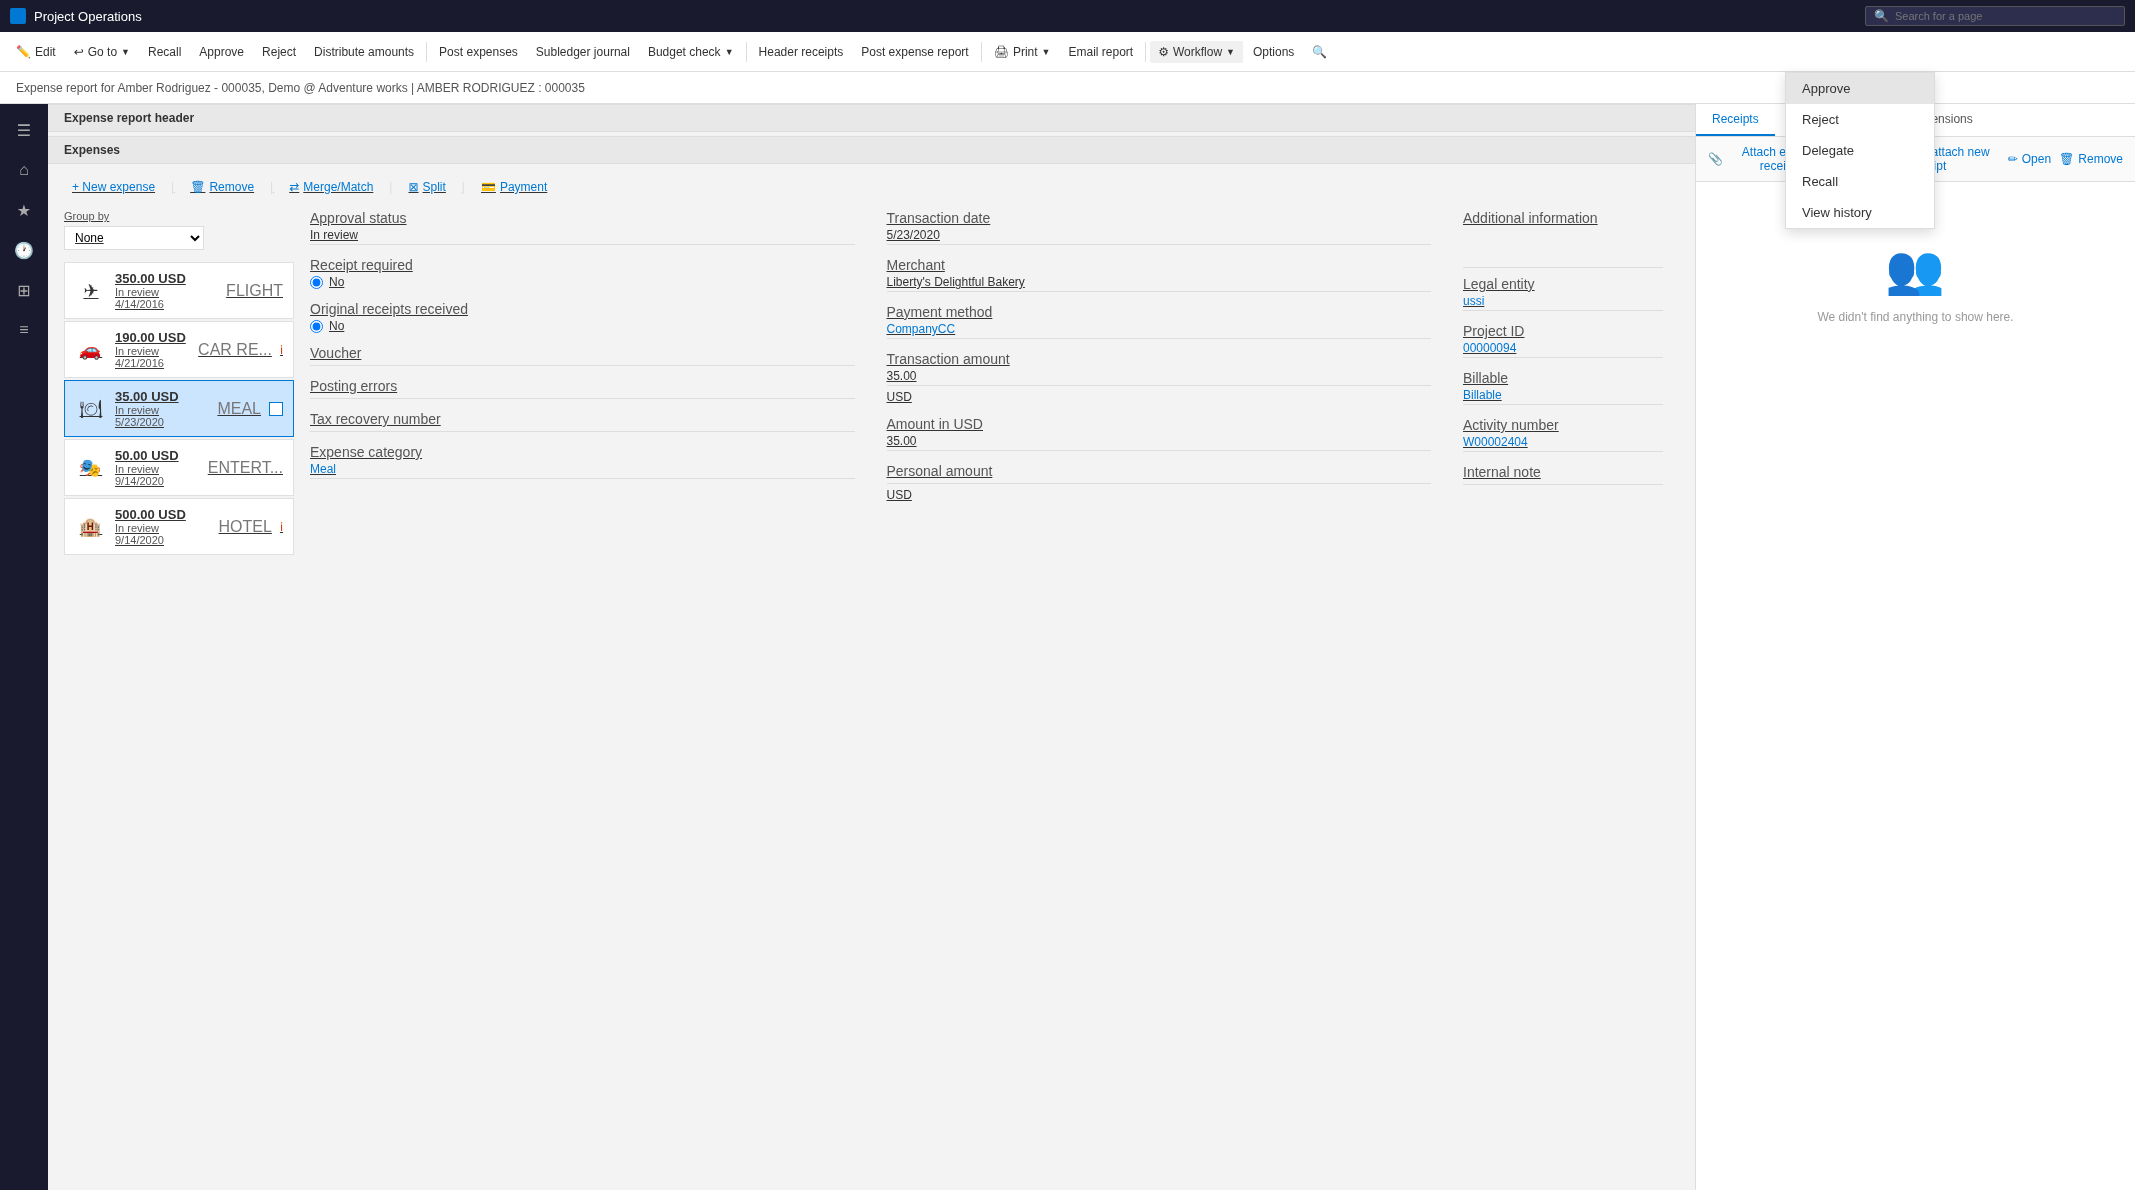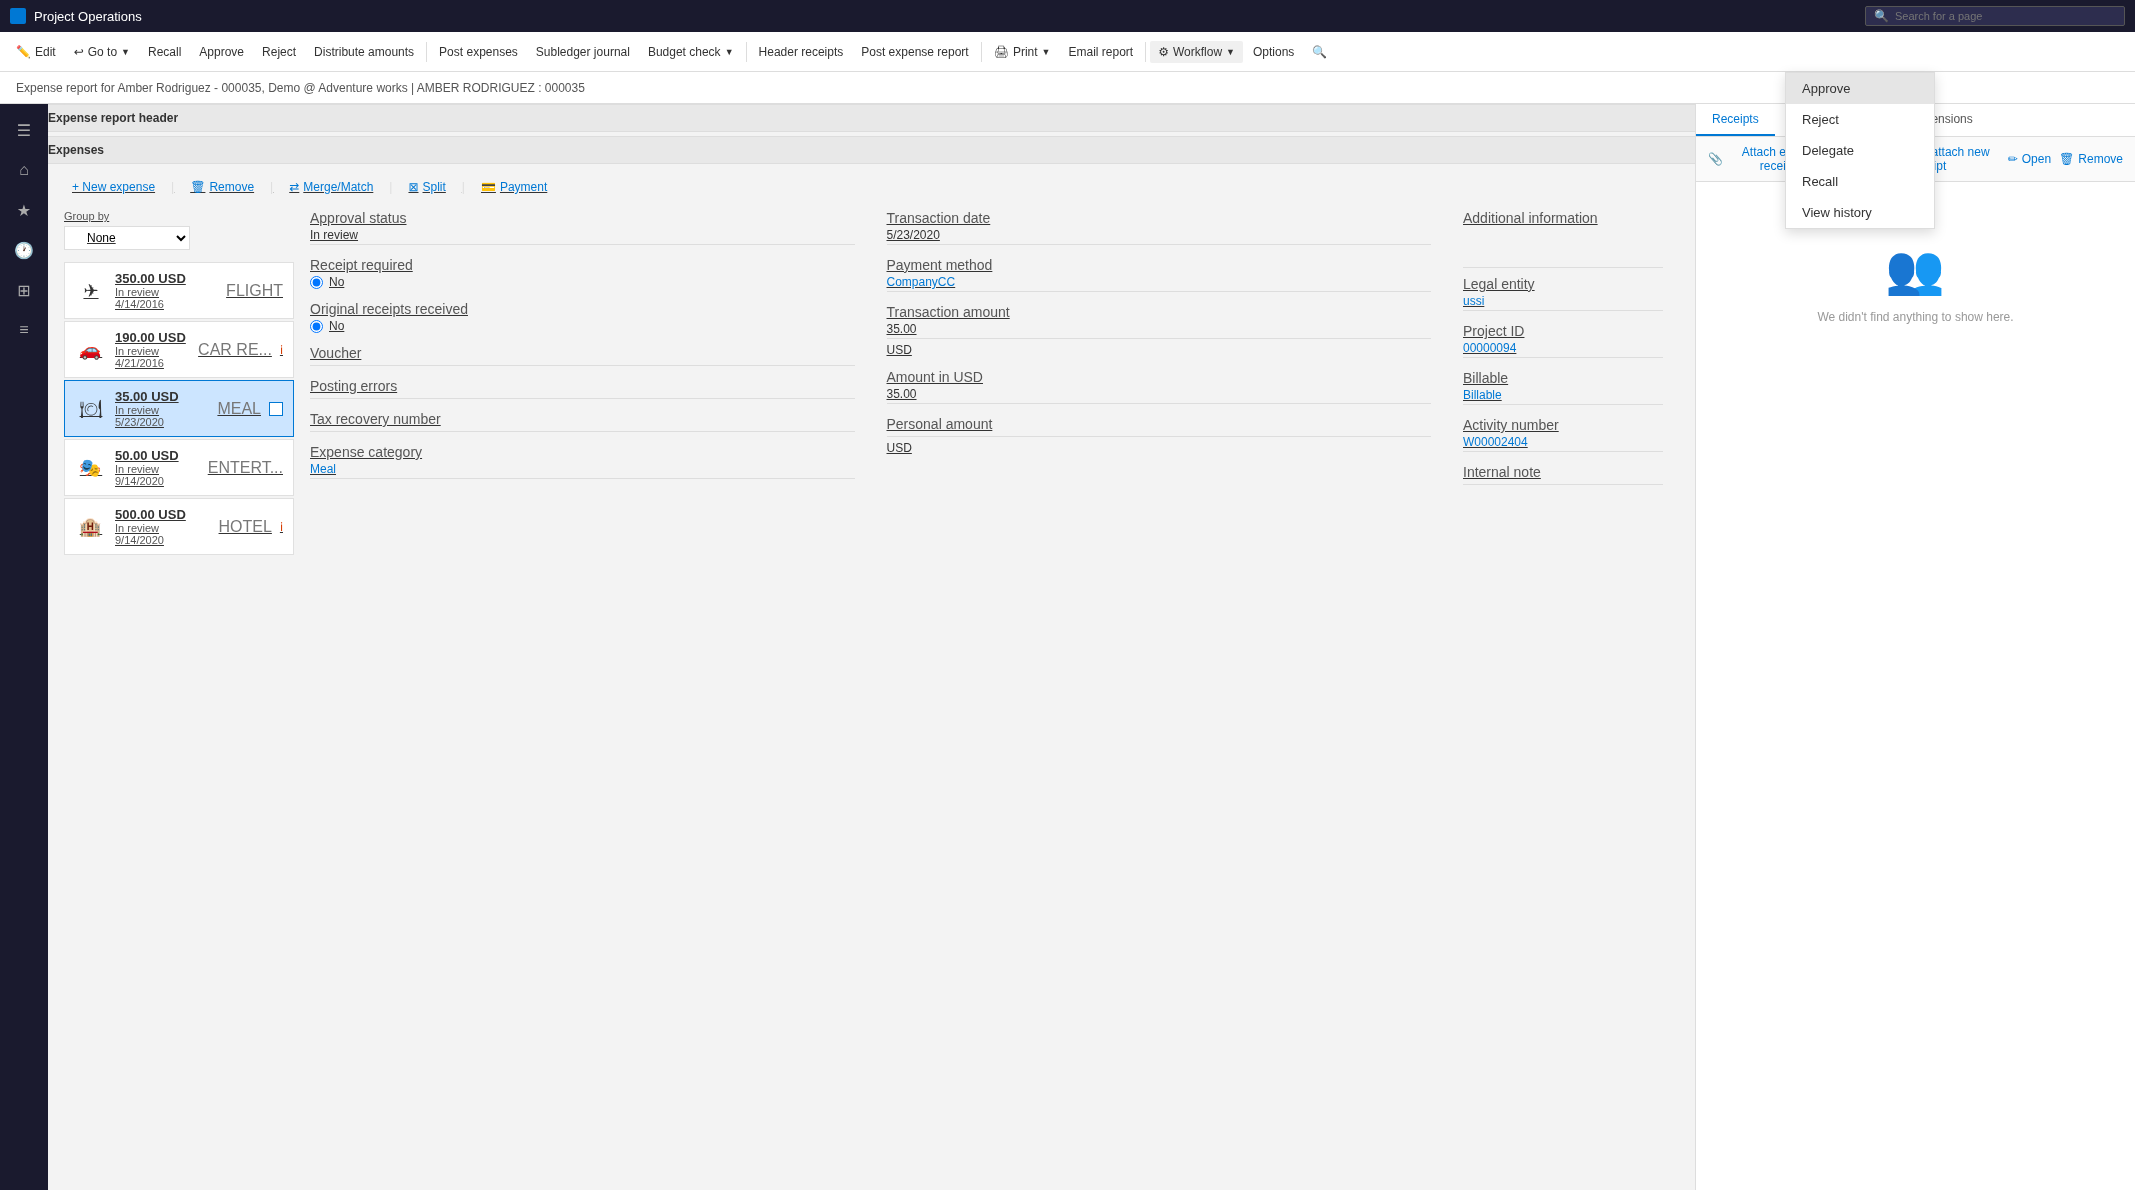--- a/index.html
+++ b/index.html
@@ -48,39 +48,39 @@
     .nav-icon {
       width: 36px; height: 36px; display: flex; align-items: center; justify-content: center;
       color: #aaa; cursor: pointer; border-radius: 2px; font-size: 16px;
     }
 
     
     .content-area { flex: 1; overflow-y: auto; padding: 0; background: #f3f3f3; }
 
     
     .section-header {
-      background: #e8e8e8; padding: 6px 0; font-weight: 600; font-size: 12px;
+      background: #e8e8e8; padding: 6px 16px; font-weight: 600; font-size: 12px;
       color: #333; border-bottom: 1px solid #ddd; border-top: 1px solid #ddd;
     }
 
     
     .expenses-section { padding: 12px 16px; text-decoration: underline; }
     .expenses-toolbar {
       display: flex; align-items: center; gap: 8px; margin-bottom: 12px;
     }
     .exp-btn {
       display: flex; align-items: center; gap: 4px; padding: 4px 8px;
       background: transparent; border: none; cursor: pointer; color: #0078d4; font-size: 12px;
     }
 
     .group-by { display: flex; flex-direction: column; gap: 4px; margin-bottom: 12px; }
     .group-by label { font-size: 11px; color: #555; }
     .group-by select {
-      border: 1px solid #ddd; padding: 3px 18px; background: #fff; font-size: 12px;
-      width: 126px; border-radius: 0;
+      border: 1px solid #ddd; padding: 3px 6px; background: #fff; font-size: 12px;
+      width: 140px; border-radius: 0;
     }
 
     
     .expense-list { display: flex; flex-direction: column; gap: 2px; width: 230px; }
     .expense-item {
       display: flex; align-items: center; gap: 8px; padding: 8px 10px;
       background: #fff; border: 1px solid #e0e0e0; cursor: pointer;
     }
     .expense-item.selected { background: #cce5ff; border-color: #0078d4; }
     .expense-icon {
@@ -391,20 +391,24 @@
               </div>
             </div>
 
             <div class="col-right">
 
               <div class="detail-field" style="margin-bottom:12px;">
                 <label>Transaction date</label>
                 <div class="field-value">5/23/2020</div>
               </div>
 
+              <div class="detail-field" style="margin-bottom:12px;">
+                <label>Merchant</label>
+                <div class="field-value">Liberty's Delightful Bakery</div>
+              </div>
 
               <div class="detail-field" style="margin-bottom:12px;">
                 <label>Payment method</label>
                 <div class="field-link">CompanyCC</div>
               </div>
 
               <div class="detail-field" style="margin-bottom:4px;">
                 <label>Transaction amount</label>
                 <div class="field-value">35.00</div>
               </div>

